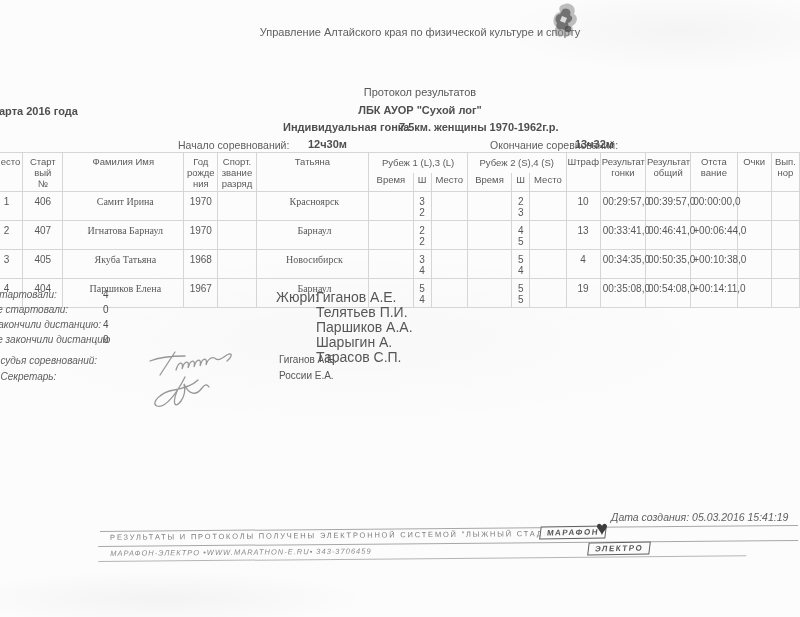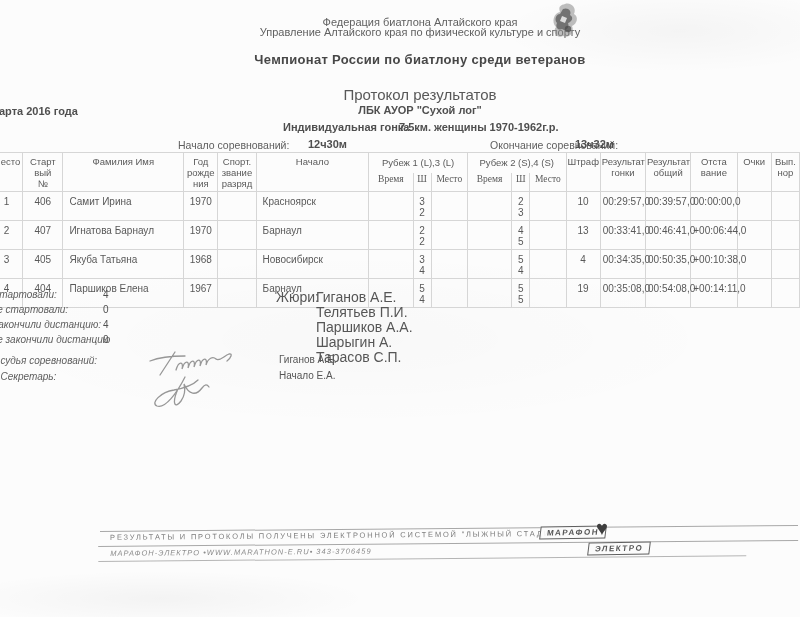--- a/index.html
+++ b/index.html
@@ -10,41 +10,41 @@
       radial-gradient(ellipse 260px 60px at 85% 5%, rgba(0,0,0,0.03), transparent 70%),
       radial-gradient(ellipse 500px 120px at 45% 55%, rgba(0,0,0,0.015), transparent 75%),
       #fcfcfc;
     font-family:"Liberation Sans", sans-serif;
     color:#5c5c5c;
   }
   .abs{position:absolute;white-space:nowrap;}
   .ctr{left:40px;width:760px;text-align:center;}
   .org{font-size:11px;color:#606060;}
   .doc-title{font-size:13px;font-weight:bold;color:#474747;letter-spacing:.3px;}
-  .proto{font-size:15px;color:#585858;}
+  .proto{font-size:11px;color:#585858;}
   .bold-sm{font-weight:bold;font-size:11px;color:#4f4f4f;}
   .plain-sm{font-size:10.5px;color:#5e5e5e;}
 
   
   table.results{
     position:absolute;left:-10px;top:152px;width:810px;
     border-collapse:collapse;table-layout:fixed;color:#585858;
   }
   table.results th, table.results td{border:1px solid #d6d6d6;}
   table.results thead th{
     font-weight:normal;font-size:9.5px;line-height:11px;color:#5a5a5a;
     vertical-align:top;text-align:center;padding:3px 1px 2px;white-space:pre-line;
   }
   table.results thead th.grp{border-bottom:none;vertical-align:middle;padding-top:2px;}
-  table.results thead th.sub{border-top:none;padding-top:1px;font-family:Liberation Serif, serif;}
+  table.results thead th.sub{border-top:none;padding-top:1px;}
   table.results tbody td{
     font-size:10px;line-height:11px;vertical-align:top;
     padding:4px 2px 2px;height:17px;text-align:center;white-space:pre-line;
   }
-  table.results tbody td.lft{text-align:left;padding-left:6px;}
+  table.results tbody td.lft{text-align:center;padding-left:6px;font-family:Liberation Serif, serif;}
 
   .stat-label{font-style:italic;font-size:10px;color:#5e5e5e;}
   .stat-val{font-size:10px;color:#4f4f4f;}
   .jury-name{font-size:14px;color:#565656;}
   .sig-name{font-size:10px;color:#565656;}
 
   .pagefoot{font-style:italic;font-size:11px;color:#5e5e5e;}
   .banner{position:absolute;left:98px;top:528px;width:700px;transform:rotate(-0.5deg);transform-origin:left center;}
   .bline{position:absolute;height:1px;background:#a8a8a8;}
   .btxt1{position:absolute;left:12px;top:5px;font-size:7.5px;letter-spacing:1.8px;color:#7c7c7c;white-space:nowrap;}
@@ -54,23 +54,21 @@
         font-size:8px;font-weight:bold;letter-spacing:1.5px;color:#565656;padding:1px 6px;}
   .band1{left:0;top:6px;transform:skewX(-8deg) rotate(-1deg);z-index:1;}
   .band2{left:48px;top:22px;transform:skewX(-8deg) rotate(-1deg);z-index:3;}
   .heart{position:absolute;left:56px;top:-3px;font-size:20px;color:#3e3e3e;z-index:2;}
 </style>
 </head>
 <body>
 
 <div class="page">
 
-  <div class="abs ctr org" style="top:16px">Федерация биатлона Алтайского края</div>
   <div class="abs ctr org" style="top:26px">Управление Алтайского края по физической культуре и спорту</div>
-  <div class="abs ctr doc-title" style="top:52px">Чемпионат России по биатлону среди ветеранов</div>
   <svg class="abs" style="left:551px;top:2px" width="28" height="38" viewBox="0 0 28 38">
     <path d="M14,2 C20,0 26,6 23,12 C28,15 26,22 21,24 C24,30 18,37 12,34 C6,37 1,30 5,25 C0,20 3,11 9,10 C7,4 10,3 14,2 Z" fill="#8a8a8a" opacity="0.55"></path>
     <path d="M12,7 C17,5 21,9 19,13 C23,15 21,20 17,21 C19,26 14,30 11,27 C7,29 4,25 6,21 C3,18 5,12 9,12 Z" fill="#5f5f5f" opacity="0.8"></path>
     <path d="M11,14 l5,2 -2,5 -5,-2 Z" fill="#e8e8e8" opacity="0.9"></path>
     <circle cx="17" cy="27" r="3.2" fill="#4c4c4c" opacity="0.75"></circle>
   </svg>
 
   <div class="abs ctr proto" style="top:86px">Протокол результатов</div>
 
   <div class="abs bold-sm" style="left:-9px;top:105px">марта 2016 года</div>
@@ -110,21 +108,21 @@
         <th rowspan="2">Старт
 вый
 №</th>
         <th rowspan="2">Фамилия Имя</th>
         <th rowspan="2">Год
 рожде
 ния</th>
         <th rowspan="2">Спорт.
 звание
 разряд</th>
-        <th rowspan="2">Начало</th>
+        <th rowspan="2">Татьяна</th>
         <th colspan="3" class="grp">Рубеж 1 (L),3 (L)</th>
         <th colspan="3" class="grp">Рубеж 2 (S),4 (S)</th>
         <th rowspan="2">Штраф</th>
         <th rowspan="2">Результат
 гонки</th>
         <th rowspan="2">Результат
 общий</th>
         <th rowspan="2">Отста
 вание</th>
         <th rowspan="2">Очки</th>
@@ -244,29 +242,30 @@
   <div class="abs jury-name" style="left:276px;top:289px">Жюри:</div>
   <div class="abs jury-name" style="left:316px;top:289px">Гиганов А.Е.</div>
   <div class="abs jury-name" style="left:316px;top:304px">Телятьев П.И.</div>
   <div class="abs jury-name" style="left:316px;top:319px">Паршиков А.А.</div>
   <div class="abs jury-name" style="left:316px;top:334px">Шарыгин А.</div>
   <div class="abs jury-name" style="left:316px;top:349px">Тарасов С.П.</div>
 
   <div class="abs stat-label" style="left:-13px;top:355px">Гл.судья соревнований:</div>
   <div class="abs sig-name" style="left:279px;top:354px">Гиганов А.Е.</div>
   <div class="abs stat-label" style="left:-13px;top:371px">Гл.Секретарь:</div>
-  <div class="abs sig-name" style="left:279px;top:370px">Начало Е.А.</div>
+  <div class="abs sig-name" style="left:279px;top:370px">России Е.А.</div>
 
   <svg class="abs" style="left:140px;top:344px" width="150" height="75" viewBox="0 0 150 75" fill="none" stroke="#979797" stroke-width="1.3" stroke-linecap="round">
     <path d="M20,31 L35,8 M10,17 C20,13 34,12 45,12"></path>
     <path d="M36,26 c3,-10 8,-8 6,-1 c3,-10 8,-8 6,-1 c3,-10 8,-8 6,-1 c3,-10 8,-8 6,-1 c3,-10 8,-8 6,-1 c2,-7 7,-9 10,-6 c3,3 8,-3 13,-5 c4,-1 2,4 -2,7"></path>
     <path d="M45,33 c-8,16 -20,32 -28,29 c-7,-3 4,-14 17,-16 c11,-2 19,-5 24,-10"></path>
     <path d="M37,47 c-5,13 -2,18 4,10 c5,-7 4,-13 3,-17 c5,11 12,12 18,4 c3,-4 5,-4 7,-1"></path>
   </svg>
 
+  <div class="abs pagefoot" style="left:611px;top:511px;font-size:10.5px">Дата создания: 05.03.2016 15:41:19</div>
 
   <div class="banner">
     <div class="bline" style="left:2px;top:3px;width:698px"></div>
     <div class="btxt1">РЕЗУЛЬТАТЫ  И  ПРОТОКОЛЫ  ПОЛУЧЕНЫ   ЭЛЕКТРОННОЙ  СИСТЕМОЙ  "ЛЫЖНЫЙ СТАДИОН XXI"</div>
     <div class="bline" style="left:0;top:18px;width:700px"></div>
     <div class="btxt2">МАРАФОН-ЭЛЕКТРО  •WWW.MARATHON-E.RU•  343-3706459</div>
     <div class="bline" style="left:0;top:33px;width:648px;background:#b5b5b5"></div>
   </div>
 
   <div class="logo">

